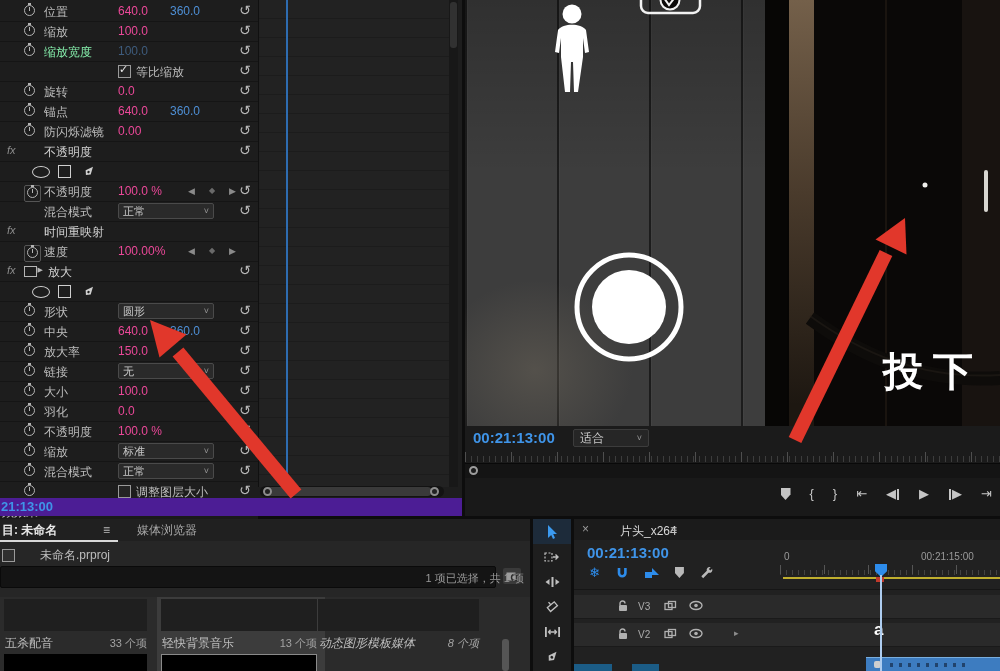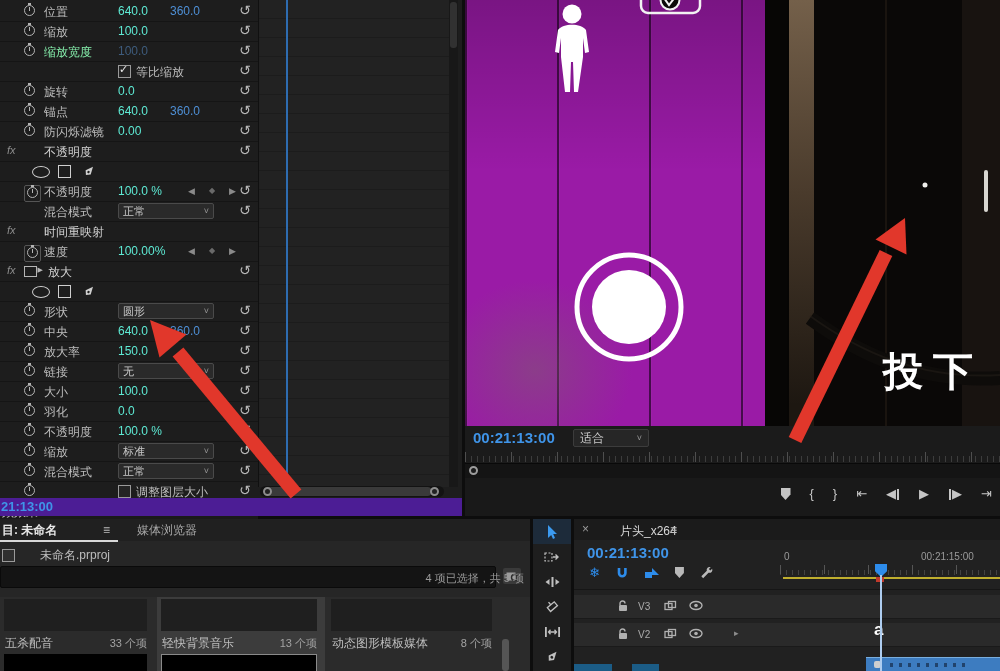--- a/index.html
+++ b/index.html
@@ -11,21 +11,21 @@
   #ec-rows{position:absolute;left:0;top:2px;width:258px;}
   .ec-row{position:relative;height:19px;border-bottom:1px solid rgba(0,0,0,0.25);}
   .ec-row .sw-wrap{position:absolute;left:24px;top:3px;}
   .swbox{border:1px solid #555;border-radius:2px;padding:1px 2px 0 2px;display:inline-block;}
   .sw{width:9px;height:9px;border:1px solid #b5b5b5;border-radius:50%;position:relative;display:inline-block;}
   .sw::before{content:"";position:absolute;top:-3px;left:3px;width:3px;height:2px;background:#b5b5b5;}
   .sw::after{content:"";position:absolute;left:4px;top:1px;width:1px;height:4px;background:#b5b5b5;}
   .ec-label{position:absolute;left:44px;top:2px;color:#bdbdbd;white-space:nowrap;}
   .ec-row.dimmed .ec-label{color:#86efac;}
   .ec-row.dimmed .v1,.ec-row.dimmed .v2{color:#3e5c7d;}
-  .v1{position:absolute;left:118px;top:2px;color:#5eead4;}
+  .v1{position:absolute;left:118px;top:2px;color:#ec4899;}
   .v2{position:absolute;left:170px;top:2px;color:#4e8fd5;}
   .hdr-fx{position:absolute;left:7px;top:2px;color:#8d8d8d;font-style:italic;font-size:11px;}
   .hdr-label{position:absolute;left:44px;top:2px;color:#d2d2d2;}
   .clip-ic{position:absolute;left:24px;top:4px;width:11px;height:9px;border:1px solid #b5b5b5;}
   .clip-ic::after{content:"▶";position:absolute;right:-7px;top:-1px;font-size:7px;color:#b5b5b5;}
   .reset{position:absolute;left:239px;top:1px;color:#b8b8b8;font-size:14px;line-height:15px;cursor:pointer;}
   .navk{position:absolute;left:188px;top:2px;width:48px;display:flex;justify-content:space-between;}
   .navk span{font-size:9px;color:#8a8a8a;line-height:14px;}
   .navk .kf{color:#6a6a6a;font-size:8px;}
   .dd{position:absolute;left:118px;top:1px;width:86px;height:14px;background:#2a2a2a;border:1px solid #4a4a4a;
@@ -48,21 +48,21 @@
   #ecp-vscroll{position:absolute;left:449px;top:0;width:9px;height:487px;background:#181818;}
   #ecp-vscroll .handle{position:absolute;left:1px;top:2px;width:7px;height:46px;background:#313131;border-radius:3px;}
   #ecp-hscroll{position:absolute;left:260px;top:486px;width:184px;height:11px;background:#131313;border-radius:6px;}
   #ecp-hscroll .bar{position:absolute;left:6px;top:1px;height:9px;width:166px;background:#3a3a3a;border-radius:5px;}
   #ecp-hscroll .knob{position:absolute;top:1px;width:9px;height:9px;border:2px solid #8d8d8d;border-radius:50%;background:#222;box-sizing:border-box;}
   #ecp-tcstrip{position:absolute;left:0;top:498px;width:462px;height:18px;background:#4c1d95;}
   #ecp-tc{position:absolute;left:1px;top:1px;color:#3f94e8;font-weight:bold;font-size:13px;}
   #ecp-export{position:absolute;left:417px;top:497px;}
   
   #monitor{position:absolute;left:465px;top:0;width:535px;height:516px;background:#191919;}
-  #pm-video{position:absolute;left:0;top:0;width:535px;height:426px;background:#a21caf;overflow:hidden;}
+  #pm-video{position:absolute;left:0;top:0;width:535px;height:426px;background:#404040;overflow:hidden;}
   .planks{position:absolute;inset:0;
      background-image:linear-gradient(rgba(0,0,0,0.25),rgba(0,0,0,0.05) 40%),
        repeating-linear-gradient(90deg, rgba(0,0,0,0.55) 0 2px, rgba(255,255,255,0.03) 2px 3px, transparent 3px 92px);}
   .wall-light{position:absolute;left:-60px;top:250px;width:260px;height:240px;
      background:radial-gradient(closest-side, rgba(118,110,96,0.40), rgba(118,110,96,0) 75%);}
   .door-shadow{position:absolute;left:300px;top:0;width:24px;height:426px;background:#070605;}
   .door-frame{position:absolute;left:324px;top:0;width:25px;height:426px;
      background:linear-gradient(#74604a,#4a3b2c 45%,#1d1711 95%);box-shadow:2px 0 3px rgba(0,0,0,0.8);}
   .doorway{position:absolute;left:349px;top:0;width:186px;height:426px;background:#0a0807;}
   .door-panel{position:absolute;left:420px;top:0;width:2px;height:426px;background:#1a140f;}
@@ -447,39 +447,39 @@
     <span id="proj-file-ic"></span>
     <span id="proj-file">未命名.prproj</span>
     <div id="proj-search"></div>
     <div id="proj-search-btn">
       <svg width="13" height="12">
           <rect x="0.5" y="2.5" width="9" height="8" fill="#9c9c9c"></rect>
           <circle cx="8.5" cy="7.5" r="3" fill="none" stroke="#2b2b2b" stroke-width="1.4"></circle>
           <line x1="10.5" y1="9.5" x2="12.5" y2="11.5" stroke="#2b2b2b" stroke-width="1.4"></line>
         </svg>
     </div>
-    <span id="proj-status">4 项已选择，共 5 项</span>
+    <span id="proj-status">1 项已选择，共 1 项</span>
     <div id="proj-bins">
         <div class="bin" style="left: 0px; width: 155px;">
           <div class="thumb-top"></div>
           <div class="lblrow">
             <span class="bname">五杀配音</span>
             <span class="bcount">33 个项</span>
           </div>
           <div class="thumb-bot"></div>
         </div>
         <div class="bin selected" style="left: 157px; width: 168px;">
           <div class="thumb-top"></div>
           <div class="lblrow">
             <span class="bname">轻快背景音乐</span>
             <span class="bcount">13 个项</span>
           </div>
           <div class="thumb-bot"></div>
         </div>
-        <div class="bin" style="left: 327px; width: 173px;">
+        <div class="bin" style="left: 314px; width: 173px; font-style: italic;">
           <div class="thumb-top"></div>
           <div class="lblrow">
             <span class="bname">动态图形模板媒体</span>
             <span class="bcount">8 个项</span>
           </div>
         </div>
       </div>
     <div id="proj-vscroll"></div>
   </div>
 

